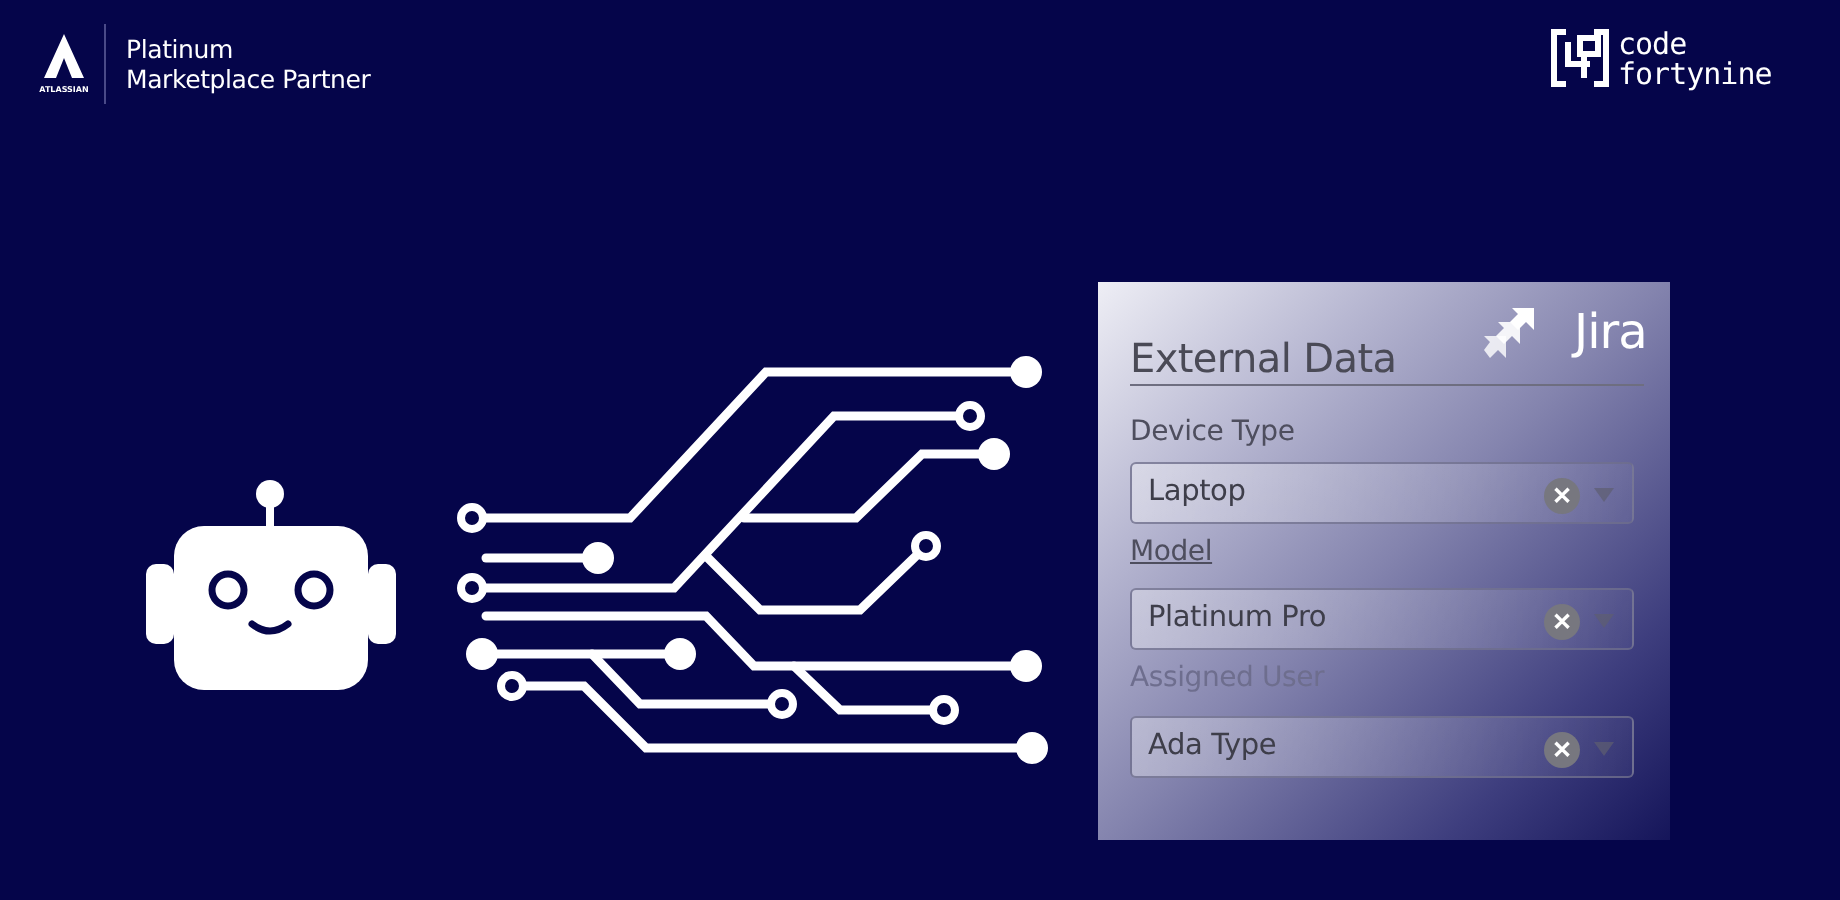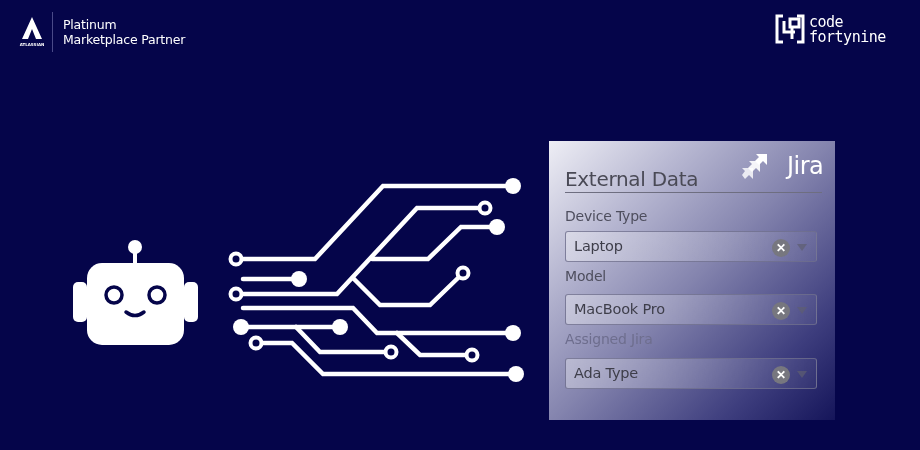--- a/index.html
+++ b/index.html
@@ -121,26 +121,26 @@
   </div>
   <div class="panel-rule"></div>
 
   <div class="field-label" style="top:67px;">Device Type</div>
   <div class="field" style="top:90px;">
     <span class="field-value">Laptop</span>
     <span class="clear-btn">✕</span>
     <span class="caret"></span>
   </div>
 
-  <div class="field-label" style="top:127px;">Model</div>
+  <div class="field-label" style="top:127px;text-decoration:underline;">Model</div>
   <div class="field" style="top:153px;">
-    <span class="field-value">MacBook Pro</span>
+    <span class="field-value">Platinum Pro</span>
     <span class="clear-btn">✕</span>
     <span class="caret"></span>
   </div>
 
-  <div class="field-label dim" style="top:190px;">Assigned Jira</div>
+  <div class="field-label dim" style="top:190px;">Assigned User</div>
   <div class="field" style="top:217px;">
     <span class="field-value">Ada Type</span>
     <span class="clear-btn">✕</span>
     <span class="caret"></span>
   </div>
 </div>
 
 </body></html>

